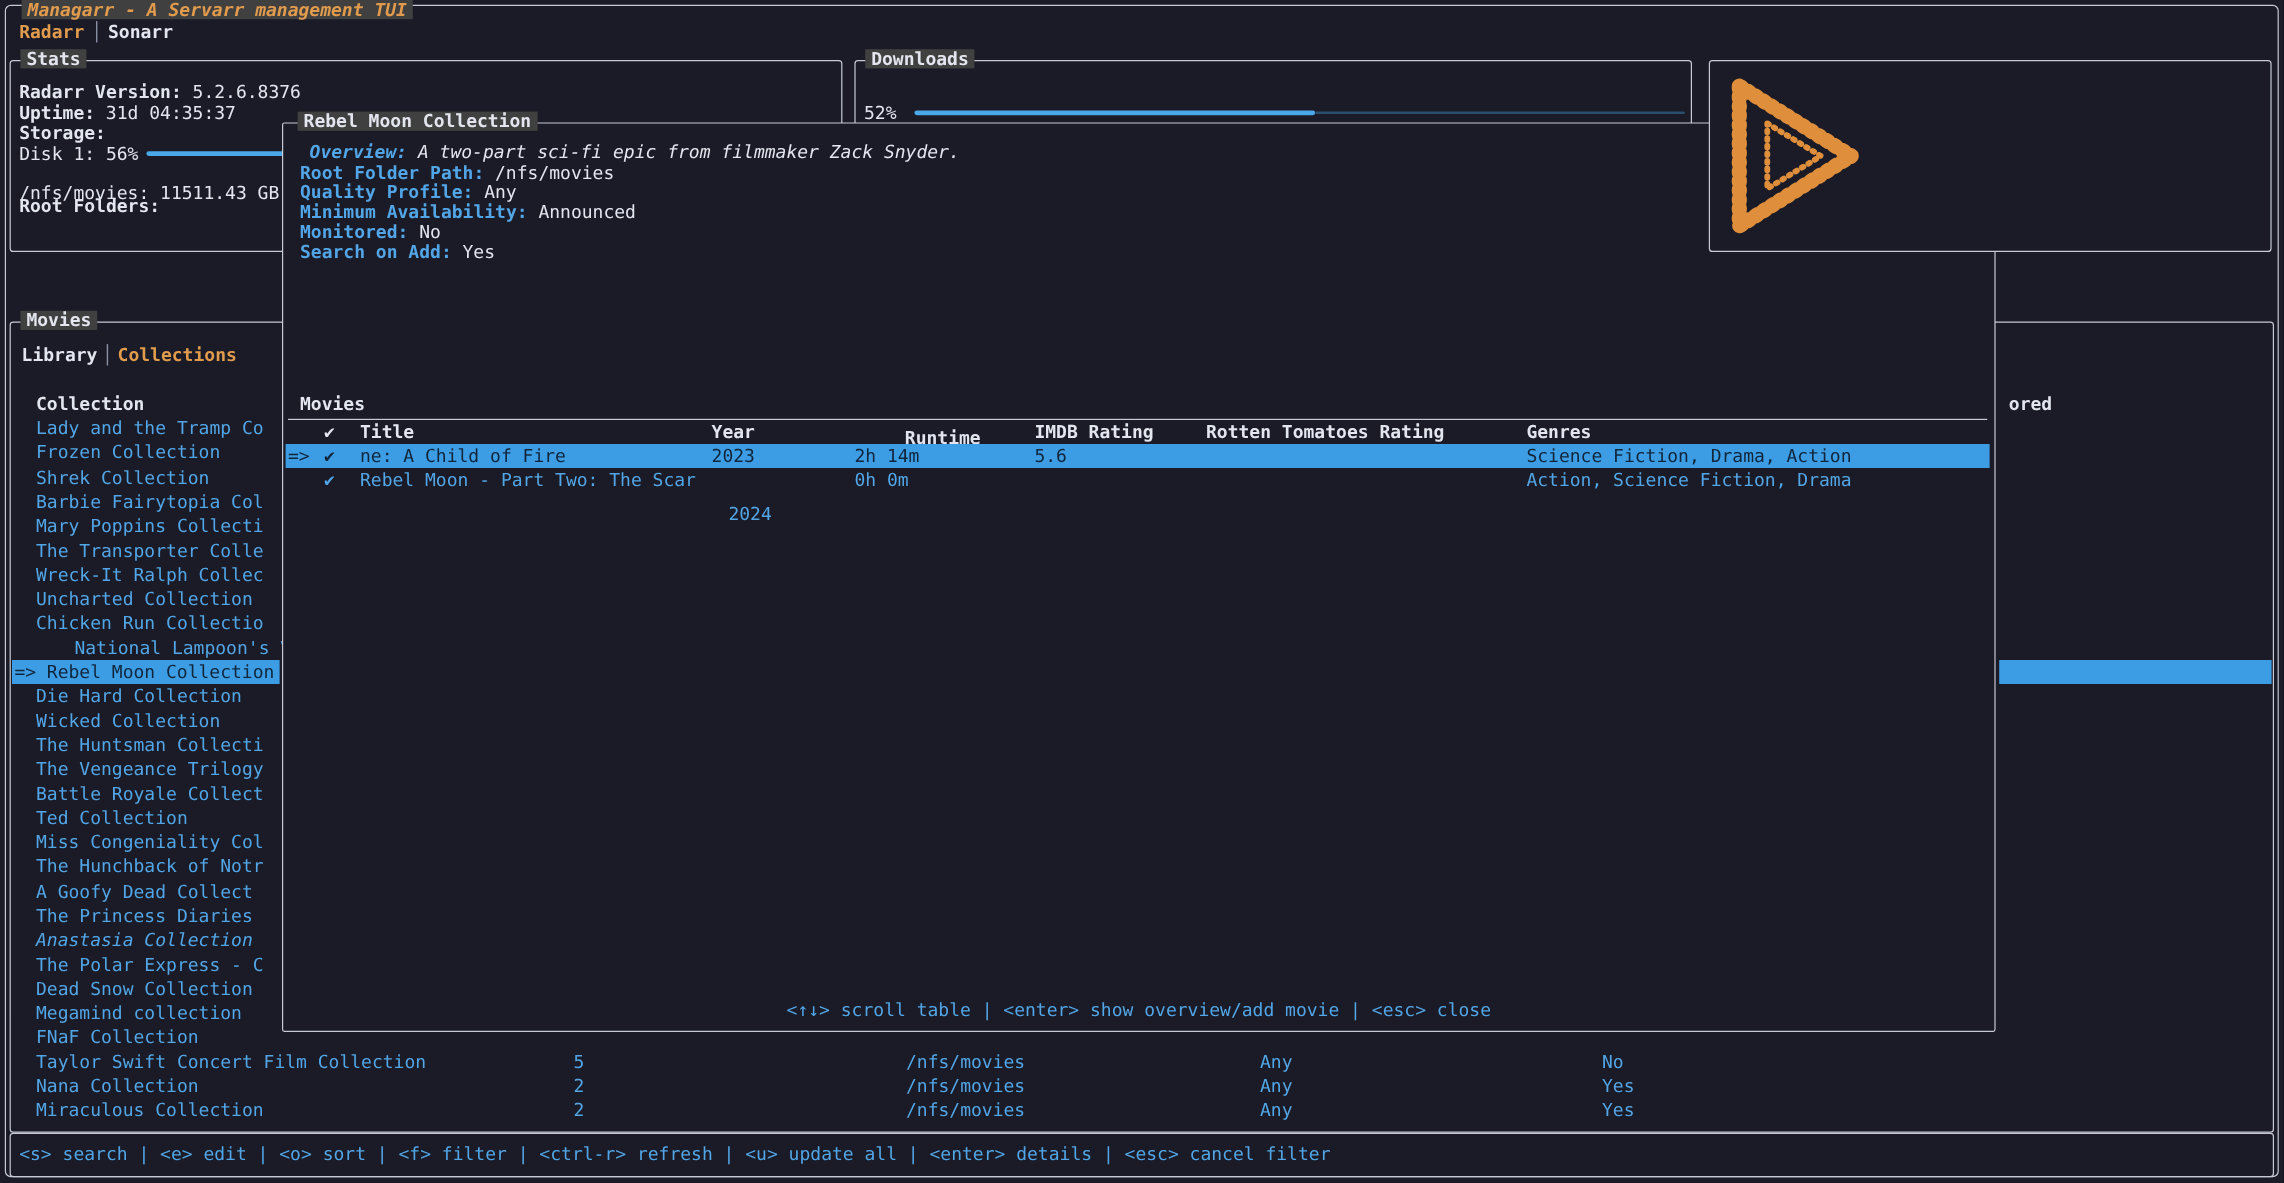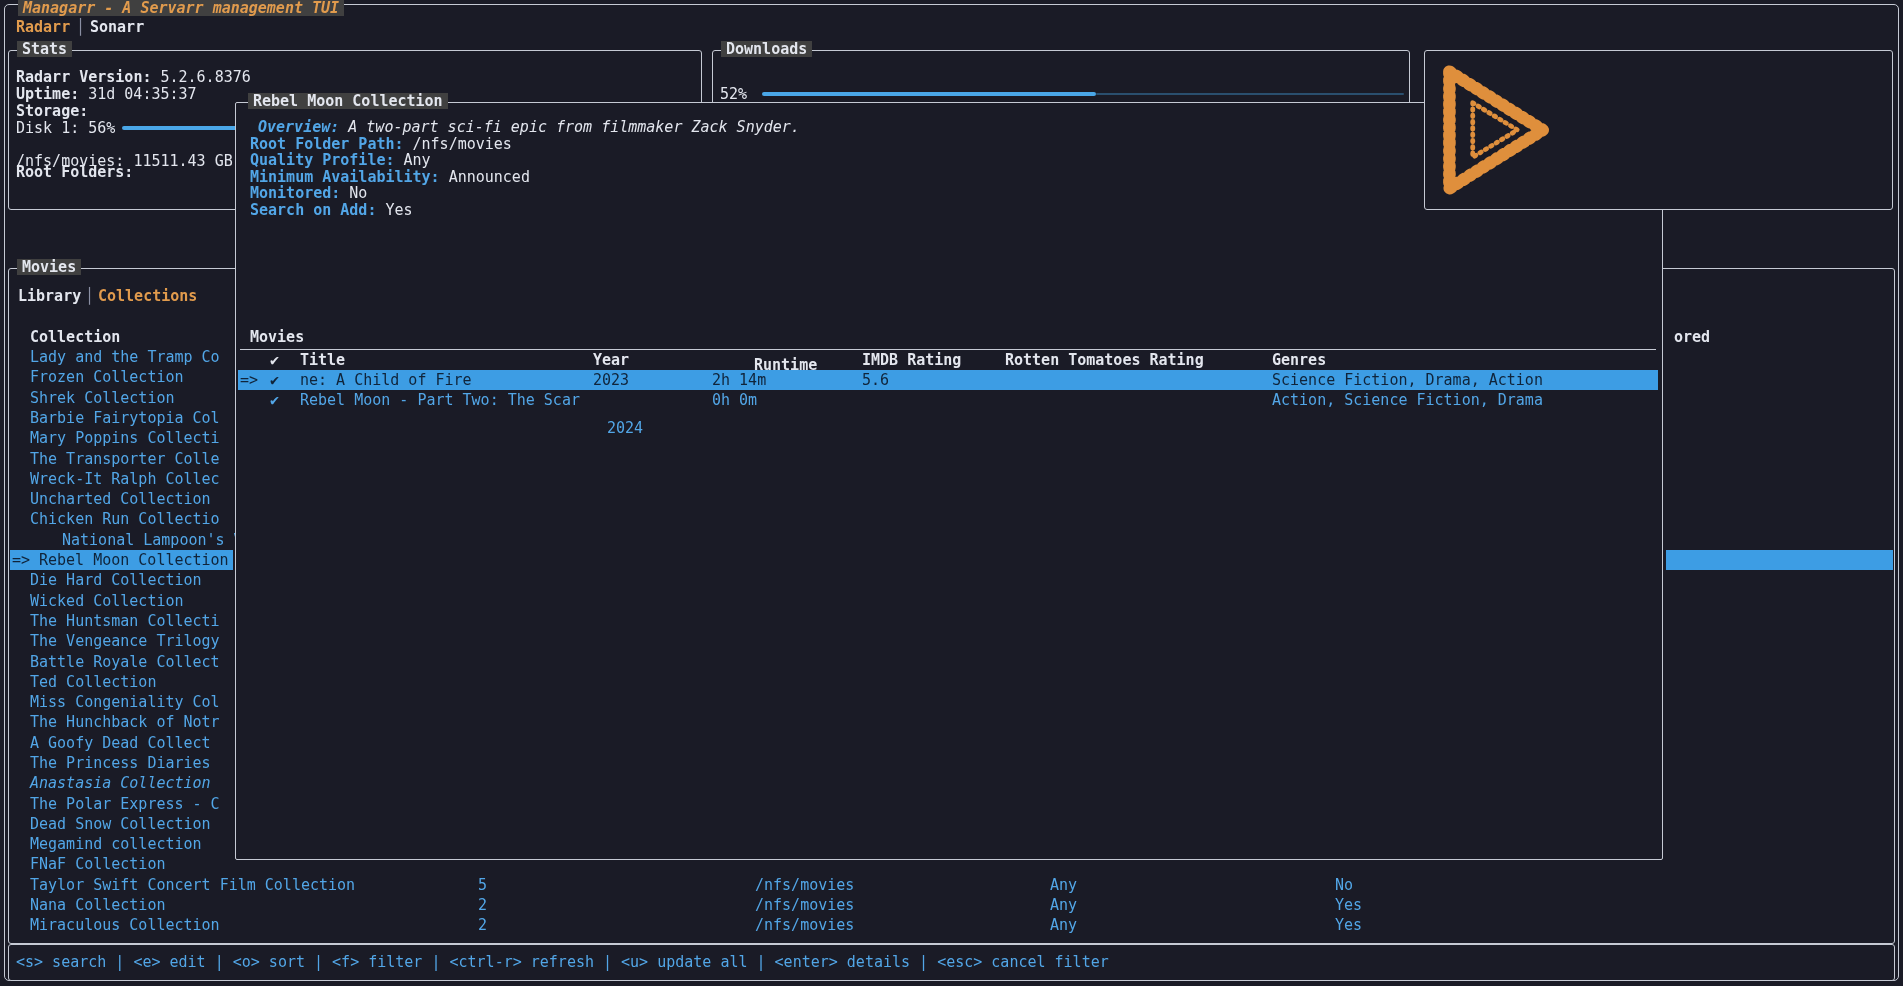--- a/index.html
+++ b/index.html
@@ -153,20 +153,21 @@
       <span style="left:767px;"></span>
       <span style="left:1034px;">Science Fiction, Drama, Action</span>
     </div>
 
     <div class="line blue" style="left:34px;top:287px;">✔</div>
     <div class="line blue" style="left:64px;top:287px;">Rebel Moon - Part Two: The Scar</div>
     <div class="line blue" style="left:371px;top:287px;margin-top:28px;">2024</div>
     <div class="line blue" style="left:476px;top:287px;">0h 0m</div>
     <div class="line blue" style="left:1036px;top:287px;">Action, Science Fiction, Drama</div>
 
+    <div class="line blue ctr" style="left:0;top:729px;width:1426px;">&lt;↑↓&gt; scroll table | &lt;enter&gt; show overview/add movie | &lt;esc&gt; close</div>
   </div>
 
   <div class="panel" style="left:1424px;top:50px;width:469px;height:160px;z-index:20;">
     <svg width="120" height="136" viewBox="0 0 120 140" style="position:absolute;left:13px;top:11px;">
       <polygon points="10,10 106,70 10,130" fill="none" stroke="#df8f3c" stroke-width="13" stroke-dasharray="2 6" stroke-linejoin="round" stroke-linecap="round"></polygon>
       <polygon points="34,42 80,70 34,98" fill="none" stroke="#df8f3c" stroke-width="5" stroke-dasharray="1.5 5" stroke-linejoin="round" stroke-linecap="round"></polygon>
     </svg>
   </div>
 
 </div>

